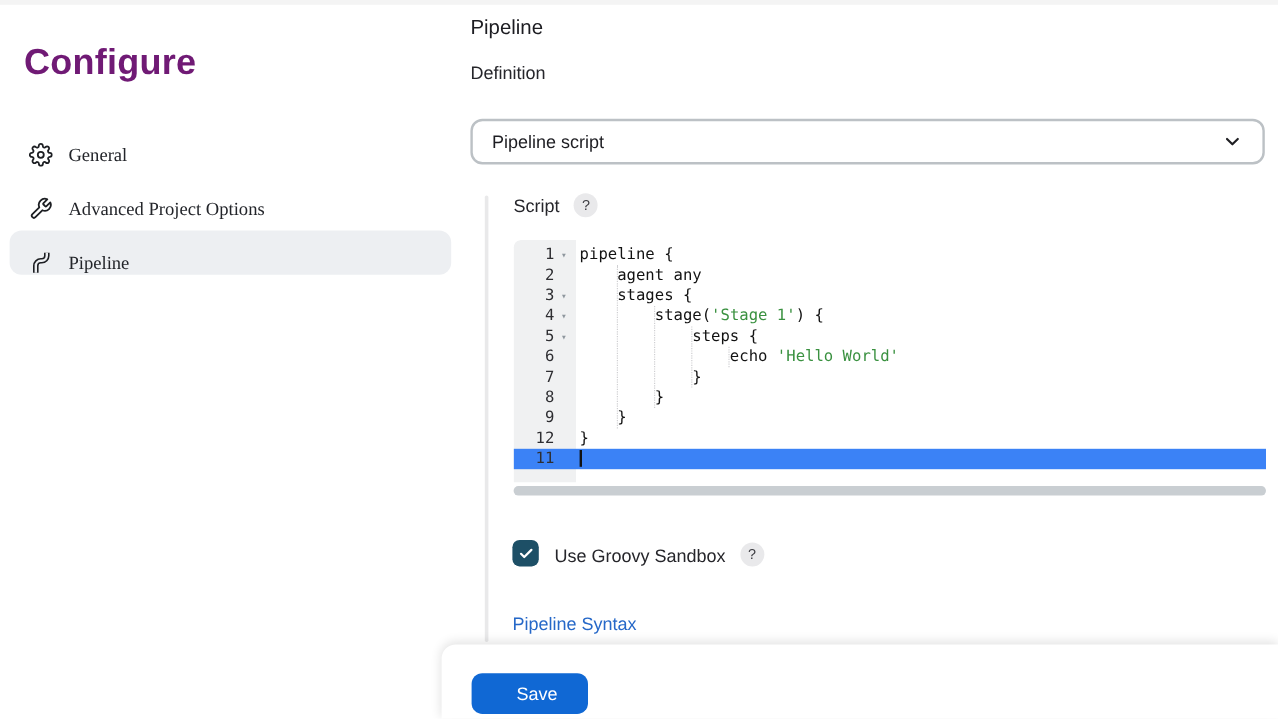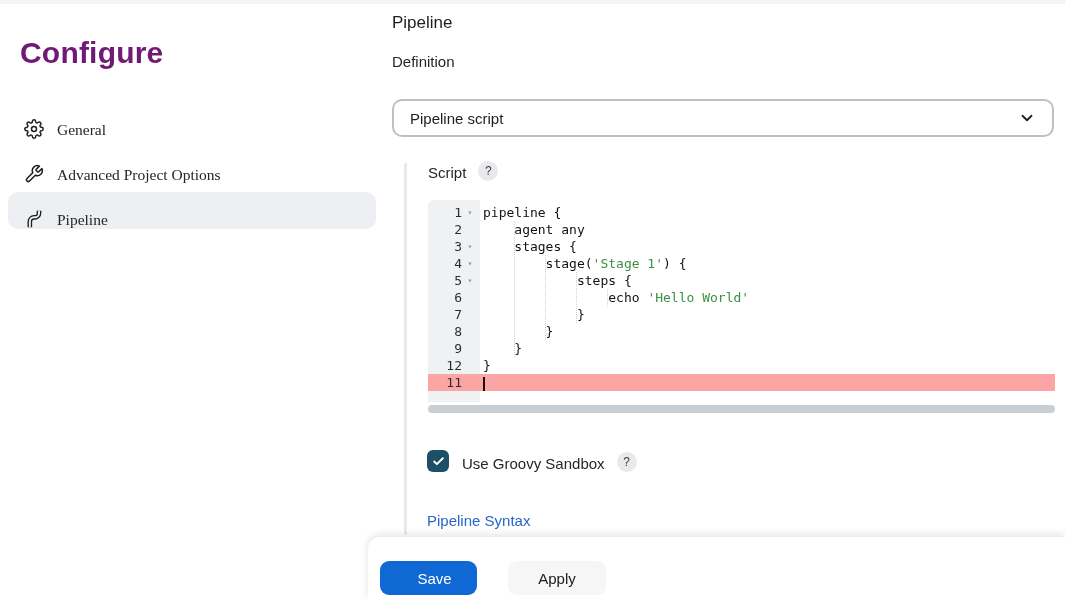--- a/index.html
+++ b/index.html
@@ -32,21 +32,21 @@
 
   .script-row{position:absolute;left:36px;top:161px;display:flex;align-items:flex-end;}
   .script-label{font-size:15px;color:#26262b;}
   .help-circle{width:20px;height:20px;border-radius:50%;background:#e9e9eb;color:#3b3b40;font-size:12px;display:inline-flex;align-items:center;justify-content:center;margin-left:12px;cursor:pointer;}
 
   
   .editor{position:absolute;left:36px;top:200px;width:627px;height:202px;background:#fff;border-radius:6px 6px 0 0;overflow:hidden;font-family:"DejaVu Sans Mono","Liberation Mono",monospace;}
   .gutter-bg{position:absolute;left:0;top:0;width:52px;height:202px;background:#f0f1f2;border-radius:6px 0 0 0;}
   #code-rows{position:absolute;left:0;top:4px;right:0;}
   .crow{display:flex;height:17px;line-height:17px;font-size:13px;}
-  .crow.active{background:#fca5a5;}
+  .crow.active{background:#3b82f6;}
   .gut{width:52px;flex:0 0 52px;display:flex;}
   .gnum{width:34px;text-align:right;color:#2e2e32;}
   .gfold{width:16px;text-align:center;font-size:8px;color:#8f979e;line-height:17px;cursor:pointer;}
   .codetext{white-space:pre;padding-left:3px;color:#121212;}
   .codetext .str{color:var(--strgreen);}
   .cursor{display:inline-block;width:2px;height:14px;background:#111;vertical-align:middle;}
   .guide{position:absolute;width:0;border-left:1px dotted #cfcfd2;}
   .sample-select{position:absolute;top:3px;right:2px;width:169px;height:25px;background:#fff;border:2px solid #97999b;border-radius:3px;display:flex;align-items:center;padding:0 7px;cursor:pointer;font-family:"Liberation Sans",sans-serif;}
   .sample-select .sval{font-size:14px;color:#202025;flex:1;white-space:nowrap;overflow:hidden;}
   .sample-select svg{width:13px;height:13px;flex:0 0 13px;}
@@ -55,21 +55,21 @@
   
   .checkbox-row{position:absolute;left:35px;top:450px;display:flex;align-items:flex-end;}
   .checkbox{width:22px;height:22px;border-radius:6px;background:var(--cbnavy);display:inline-flex;align-items:center;justify-content:center;cursor:pointer;}
   .checkbox svg{width:13px;height:13px;}
   .cb-label{font-size:15px;color:#26262b;margin-left:13px;}
   .syntax-link{position:absolute;left:35px;top:512px;font-size:15px;color:var(--link);text-decoration:none;cursor:pointer;}
 
   
   .bottom-bar{position:absolute;left:368px;top:537px;width:697px;height:62px;background:#fff;border-top-left-radius:12px;box-shadow:0 -2px 9px rgba(0,0,0,.12);}
   .btn{border:none;border-radius:9px;height:34px;font-size:15px;font-family:"Liberation Sans",sans-serif;cursor:pointer;position:absolute;top:24px;}
-  .btn-save{left:12px;width:97px;background:var(--accent);color:#fff;padding-left:12px;}
+  .btn-save{left:25px;width:97px;background:var(--accent);color:#fff;padding-left:12px;}
   .btn-apply{left:140px;width:98px;background:#f6f6f7;color:#202025;}
 </style>
 </head>
 <body>
 
 <div class="top-strip"></div>
 
 <aside class="sidebar">
   <h1>Configure</h1>
   <nav class="nav" id="side-nav">
@@ -218,14 +218,13 @@
     </span>
     <span class="cb-label">Use Groovy Sandbox</span>
     <span class="help-circle">?</span>
   </div>
 
   <a class="syntax-link">Pipeline Syntax</a>
 </main>
 
 <div class="bottom-bar">
   <button class="btn btn-save">Save</button>
-  <button class="btn btn-apply">Apply</button>
 </div>
 
 </body></html>

